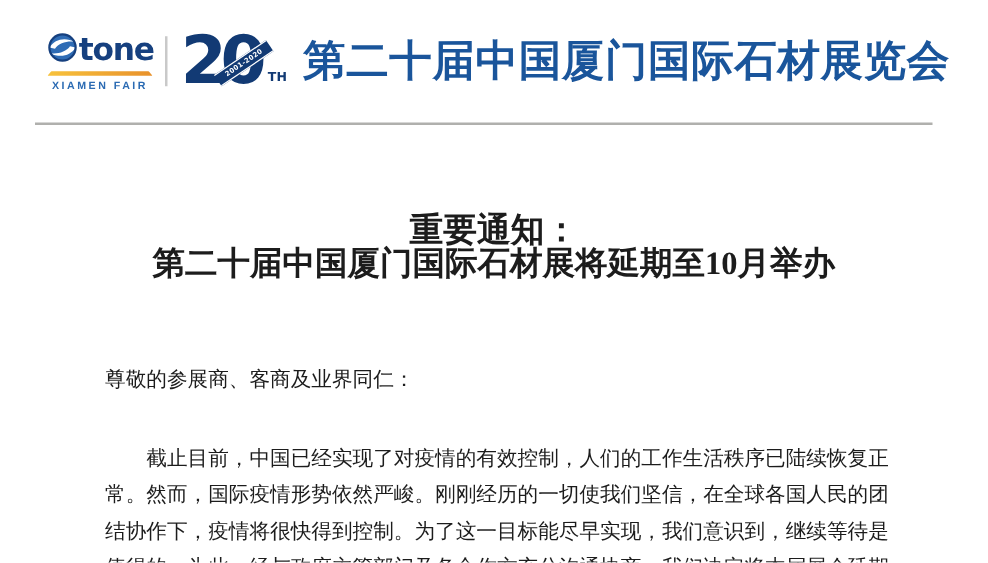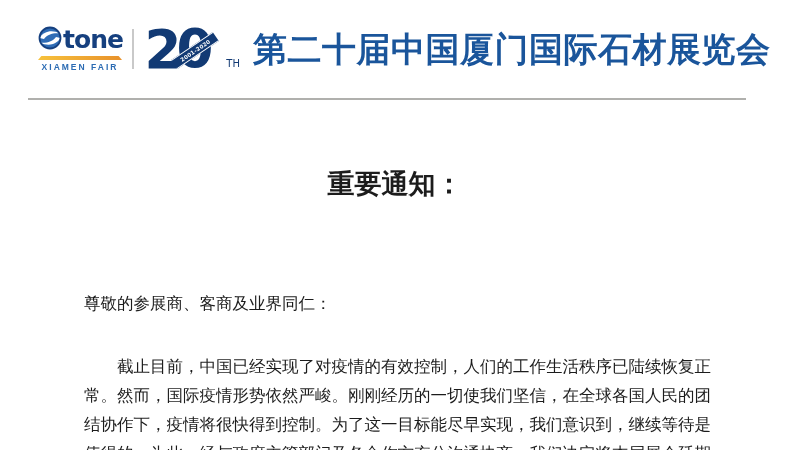--- a/index.html
+++ b/index.html
@@ -53,21 +53,21 @@
     width: 50px; height: 9px;
     background: #123A74;
     border-top: 1.5px solid #fff; border-bottom: 1.5px solid #fff;
     transform: rotate(-34deg);
     display: flex; align-items: center; justify-content: center;
   }
   .ribbon-text {
     font-size: 6px; color: #ffffff; font-weight: 700;
     letter-spacing: 0.3px; transform: scale(0.9); white-space: nowrap;
   }
-  .th { font-size: 10px; font-weight: 400; margin: 0 0 2px 13px; }
+  .th { font-size: 10px; font-weight: 700; margin: 0 0 2px 1px; }
 
   .fair-title {
     margin: 0 0 0 13px;
     font-family: "Liberation Sans", sans-serif;
     font-size: 34px; font-weight: 900; color: #1A559B;
     letter-spacing: 0.5px; white-space: nowrap; line-height: 40px;
   }
   .header-rule {
     position: absolute; top: 98px; left: 28px; width: 718px; height: 2px;
     background: #b0b0ad;
@@ -135,18 +135,19 @@
       <span class="th">TH</span>
     </div>
 
     <h1 class="fair-title">第二十届中国厦门国际石材展览会</h1>
   </div>
 
   <div class="header-rule"></div>
 
   <h2 class="notice-title">重要通知：</h2>
 
+  <h3 class="notice-subtitle">第二十届中国厦门国际石材展将延期至10月举办</h3>
 
   <p class="salutation">尊敬的参展商、客商及业界同仁：</p>
 
   <p class="body-para"><span>截止目前，中国已经实现了对疫情的有效控制，人们的工作生活秩序已陆续恢复正常。然而，国际疫情形势依然严峻。刚刚经历的一切使我们坚信，在全球各国人民的团结协作下，疫情将很快得到控制。为了这一目标能尽早实现，我们意识到，继续等待是</span><span>值得的。为此，经与政府主管部门及各合作方充分沟通协商，我们决定将本届展会延期</span></p>
 
 </div>
 
 </body></html>

